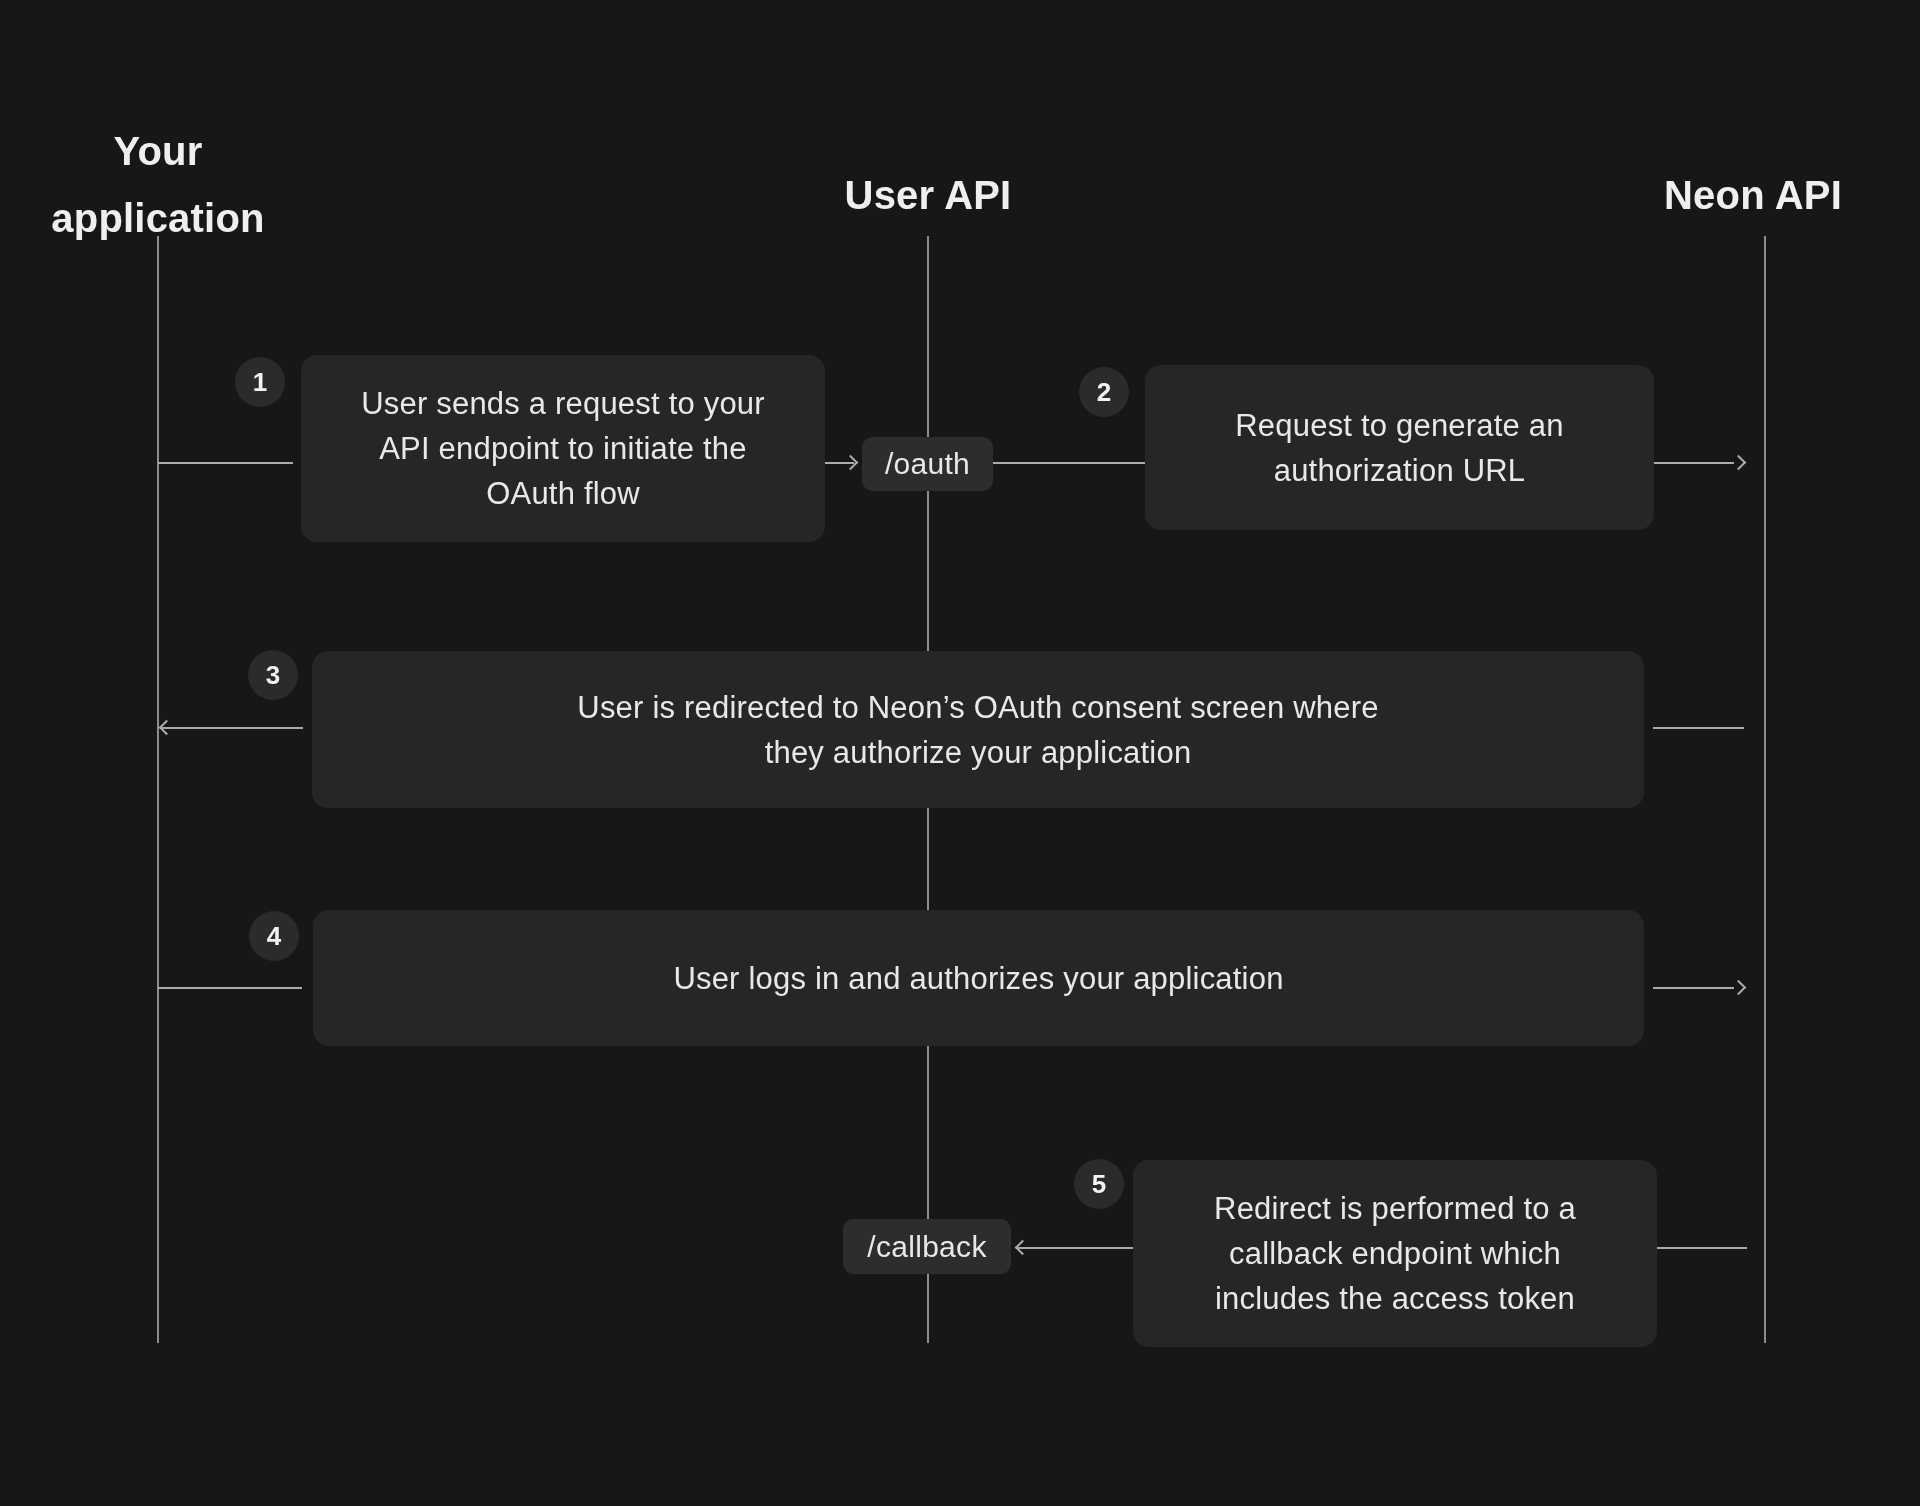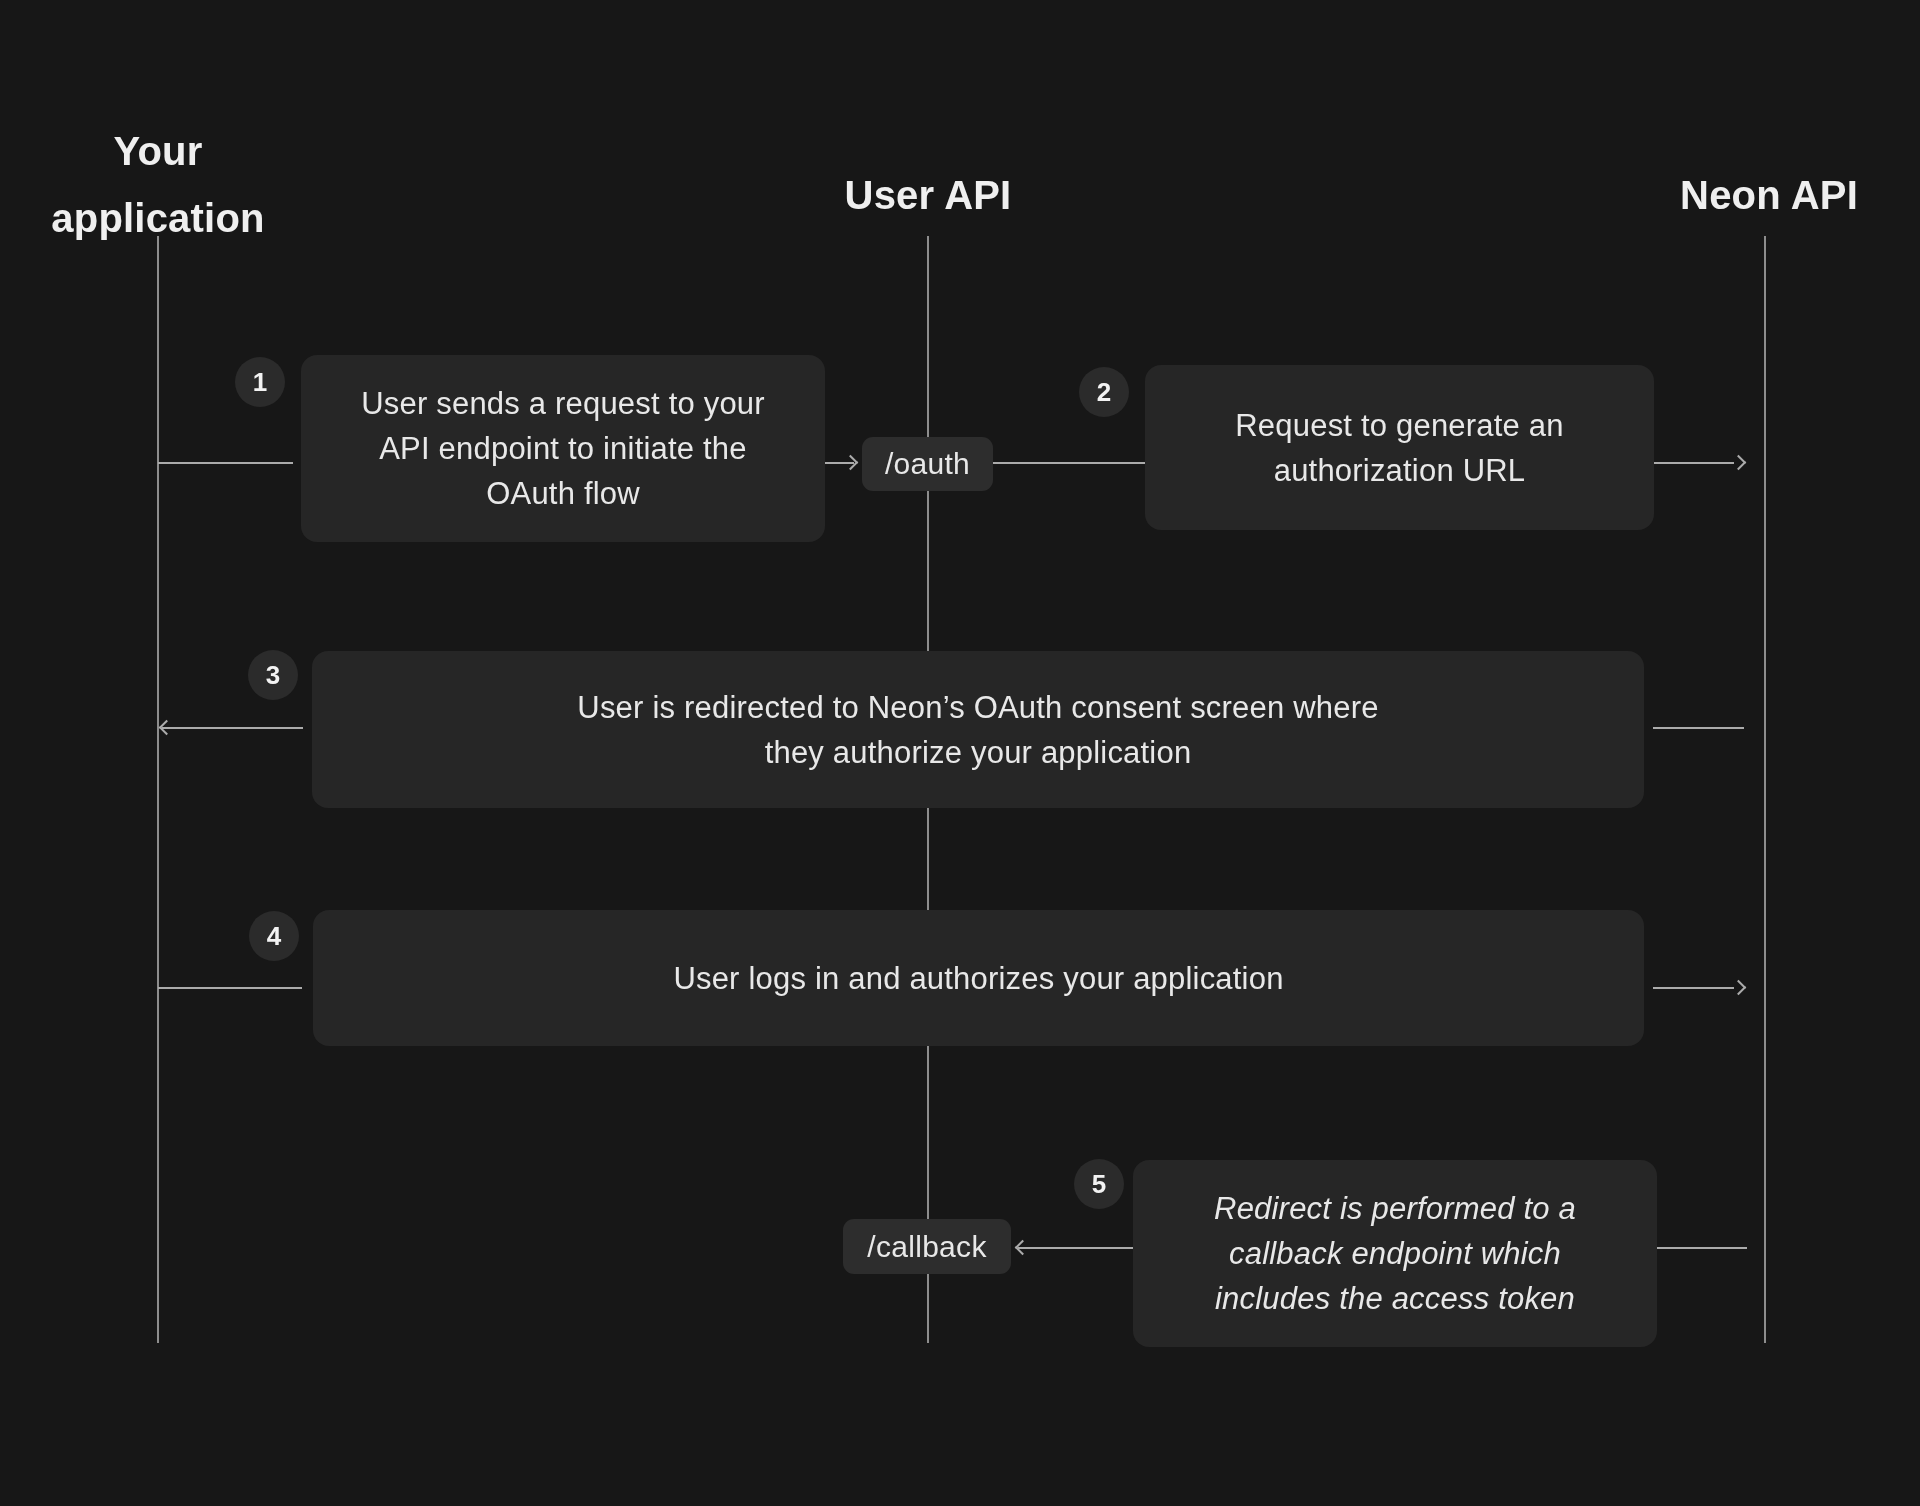--- a/index.html
+++ b/index.html
@@ -84,21 +84,21 @@
     z-index:4;
   }
 </style>
 </head>
 <body>
 
 <div class="stage">
 
   <div class="lane-label" style="left:18px;top:118px;width:280px;">Your application</div>
   <div class="lane-label" style="left:778px;top:162px;width:300px;">User API</div>
-  <div class="lane-label" style="left:1558px;top:162px;width:300px;text-align:right;">Neon API</div>
+  <div class="lane-label" style="left:1603px;top:162px;width:300px;">Neon API</div>
 
   <div class="lifeline" style="left:157px;top:236px;height:1107px;"></div>
   <div class="lifeline" style="left:927px;top:236px;height:1107px;"></div>
   <div class="lifeline" style="left:1764px;top:236px;height:1107px;"></div>
 
   <div class="hline" style="left:158px;top:462px;width:135px;"></div>
   <div class="step-circle" style="left:235px;top:357px;">1</div>
   <div class="msg-box" style="left:301px;top:355px;width:524px;height:187px;">
     <span>User sends a request to your</span>
     <span>API endpoint to initiate the</span>
@@ -130,20 +130,20 @@
   <div class="msg-box" style="left:313px;top:910px;width:1331px;height:136px;">
     <span>User logs in and authorizes your application</span>
   </div>
   <div class="hline" style="left:1653px;top:987px;width:81px;"></div>
   <div class="chev r" style="left:1733px;top:982px;"></div>
 
   <div class="endpoint" style="left:843px;top:1219px;width:168px;height:55px;">/callback</div>
   <div class="chev l" style="left:1017px;top:1242px;"></div>
   <div class="hline" style="left:1018px;top:1247px;width:115px;"></div>
   <div class="step-circle" style="left:1074px;top:1159px;">5</div>
-  <div class="msg-box" style="left:1133px;top:1160px;width:524px;height:187px;font-style:italic;">
+  <div class="msg-box" style="left:1133px;top:1160px;width:524px;height:187px;">
     <span>Redirect is performed to a</span>
     <span>callback endpoint which</span>
     <span>includes the access token</span>
   </div>
   <div class="hline" style="left:1657px;top:1247px;width:90px;"></div>
 
 </div>
 
 </body></html>

